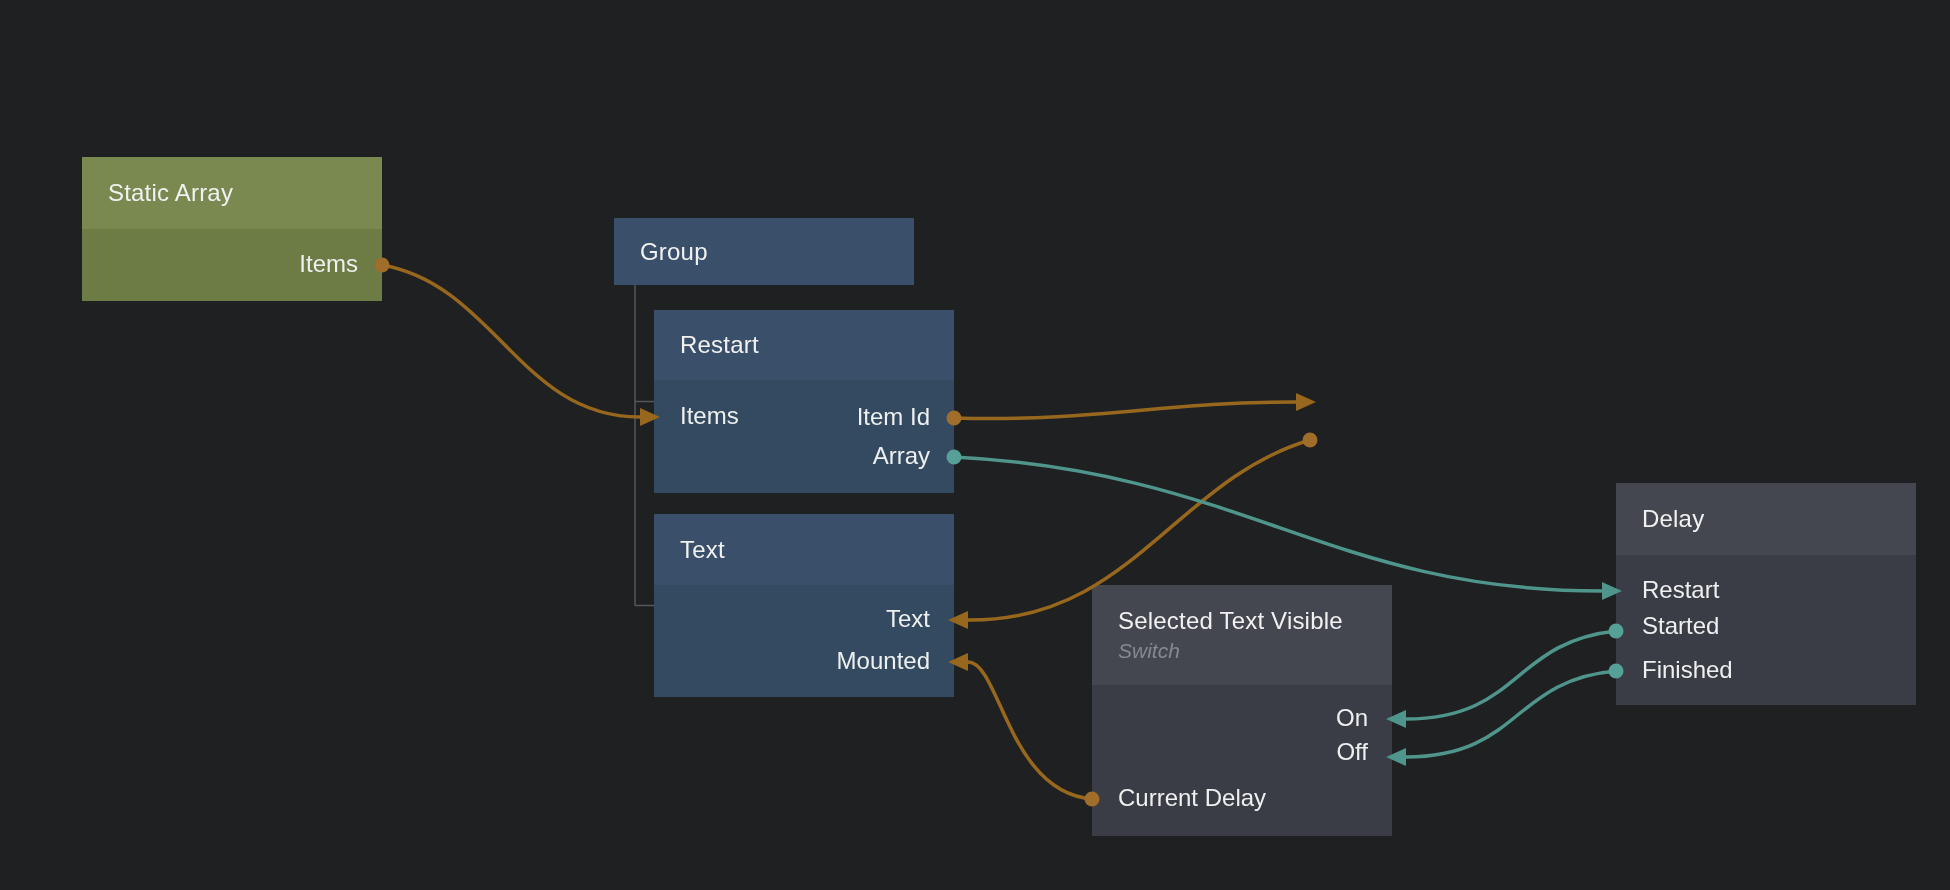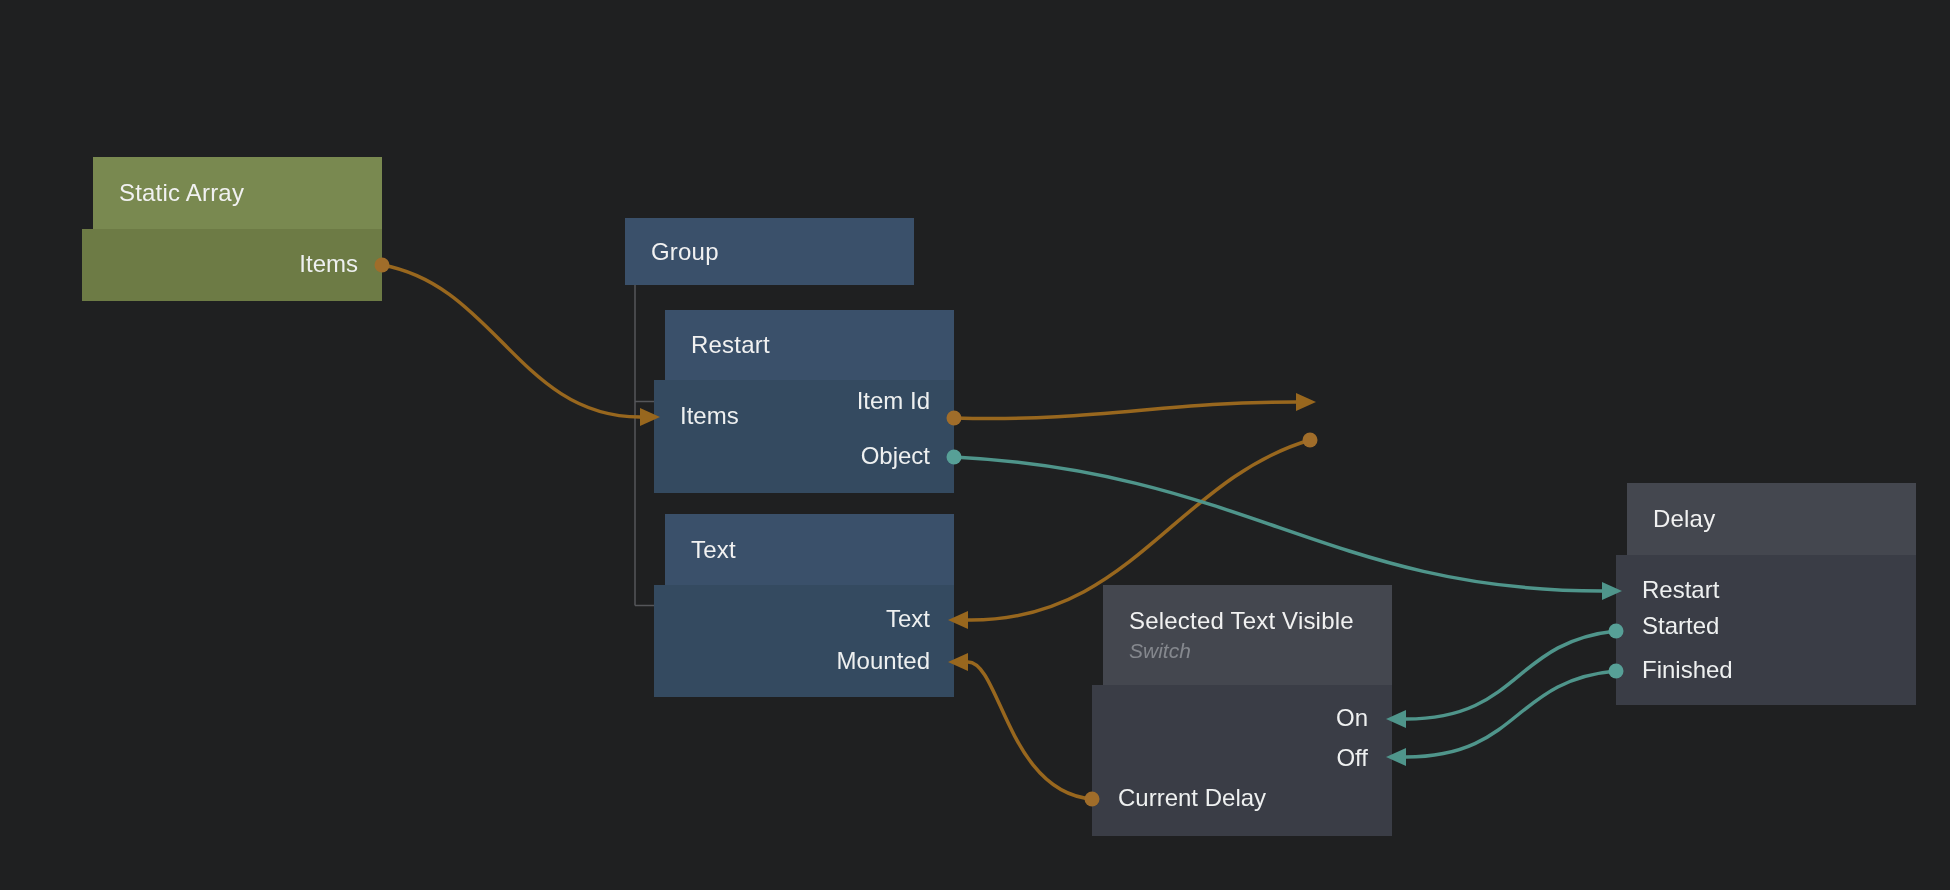--- a/index.html
+++ b/index.html
@@ -23,21 +23,20 @@
     box-sizing: border-box;
   }
   .node-header {
     position: absolute;
     left: 0; right: 0; top: 0;
     display: flex;
     flex-direction: column;
     justify-content: center;
     padding-left: 26px;
     box-sizing: border-box;
-    margin-left: 11px;
   }
   .node-title {
     font-size: 24px;
     font-weight: 400;
     color: #f1f1f1;
     letter-spacing: 0.2px;
     white-space: nowrap;
   }
   .node-subtitle {
     font-size: 21px;
@@ -89,22 +88,22 @@
       <div class="node-header" style="height: 67px;">
         <div class="node-title">Group</div>
       </div>
     </div>
     <div class="node theme-blue" style="left: 654px; top: 310px; width: 300px; height: 183px;">
       <div class="node-header" style="height: 70px;">
         <div class="node-title">Restart</div>
       </div>
       <div class="node-body" style="top: 70px;"></div>
       <div class="port-label side-left" style="top: 107px;">Items</div>
-      <div class="port-label side-right" style="top: 92px;">Item Id</div>
-      <div class="port-label side-right" style="top: 147px;">Object</div>
+      <div class="port-label side-right" style="top: 108px;">Item Id</div>
+      <div class="port-label side-right" style="top: 147px;">Array</div>
     </div>
     <div class="node theme-blue" style="left: 654px; top: 514px; width: 300px; height: 183px;">
       <div class="node-header" style="height: 71px;">
         <div class="node-title">Text</div>
       </div>
       <div class="node-body" style="top: 71px;"></div>
       <div class="port-label side-right" style="top: 106px;">Text</div>
       <div class="port-label side-right" style="top: 148px;">Mounted</div>
     </div>
     <div class="node theme-gray" style="left: 1616px; top: 483px; width: 300px; height: 222px;">
@@ -116,21 +115,21 @@
       <div class="port-label side-left" style="top: 144px;">Started</div>
       <div class="port-label side-left" style="top: 188px;">Finished</div>
     </div>
     <div class="node theme-gray" style="left: 1092px; top: 585px; width: 300px; height: 251px;">
       <div class="node-header" style="height: 100px;">
         <div class="node-title">Selected Text Visible</div>
         <div class="node-subtitle">Switch</div>
       </div>
       <div class="node-body" style="top: 100px;"></div>
       <div class="port-label side-right" style="top: 134px;">On</div>
-      <div class="port-label side-right" style="top: 174px; margin-left: 29px;">Off</div>
+      <div class="port-label side-right" style="top: 168px; margin-left: 29px;">Off</div>
       <div class="port-label side-left" style="top: 214px;">Current Delay</div>
     </div>
     <svg id="wires" width="1950" height="890" viewBox="0 0 1950 890">
       <path d="M 635 285 L 635 605.5 M 635 401.5 L 654 401.5 M 635 605.5 L 654 605.5" class="group-link" stroke="#55565a"></path>
       <path d="M 382 265 C 495 285, 520 417, 640 417" class="wire" stroke="#98671e"></path>
       <path d="M 954 418 C 1100 422, 1160 402, 1296 402" class="wire" stroke="#98671e"></path>
       <path d="M 1310 440 C 1175 480, 1130 622, 968 620" class="wire" stroke="#98671e"></path>
       <path d="M 1092 799 C 1008 792, 1000 662, 968 662" class="wire" stroke="#98671e"></path>
       <path d="M 954 457 C 1245 472, 1330 591, 1602 591" class="wire" stroke="#4f958b"></path>
       <path d="M 1616 631 C 1512 642, 1520 719, 1406 719" class="wire" stroke="#4f958b"></path>

